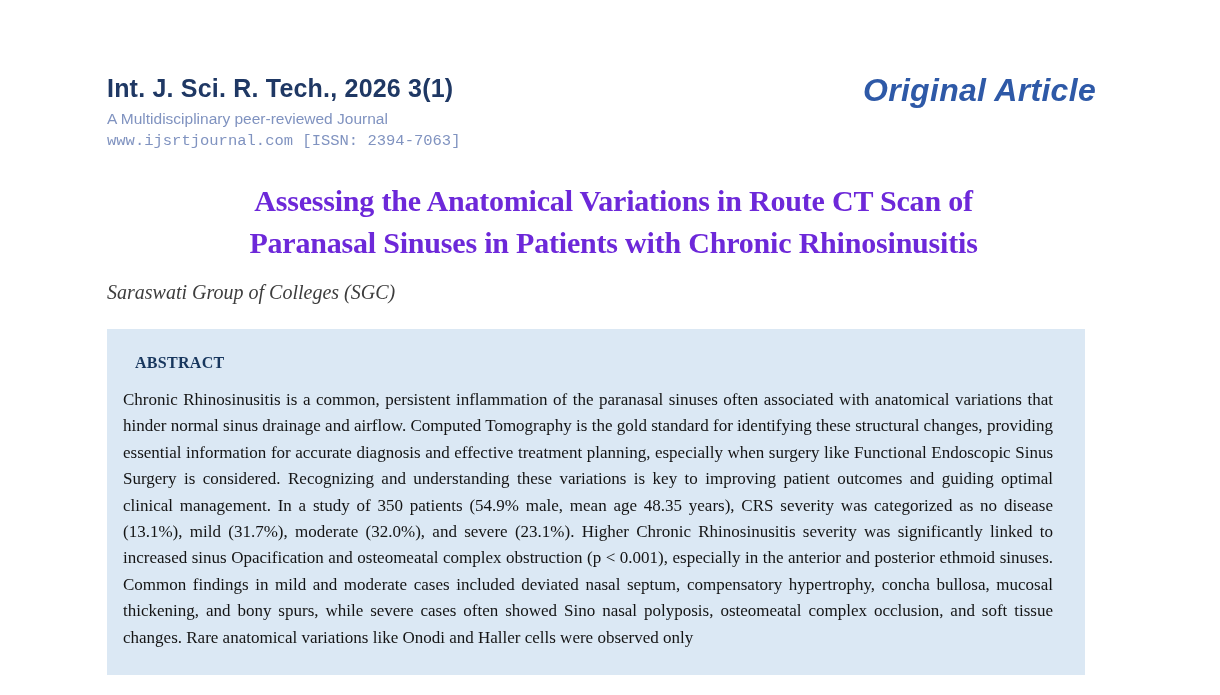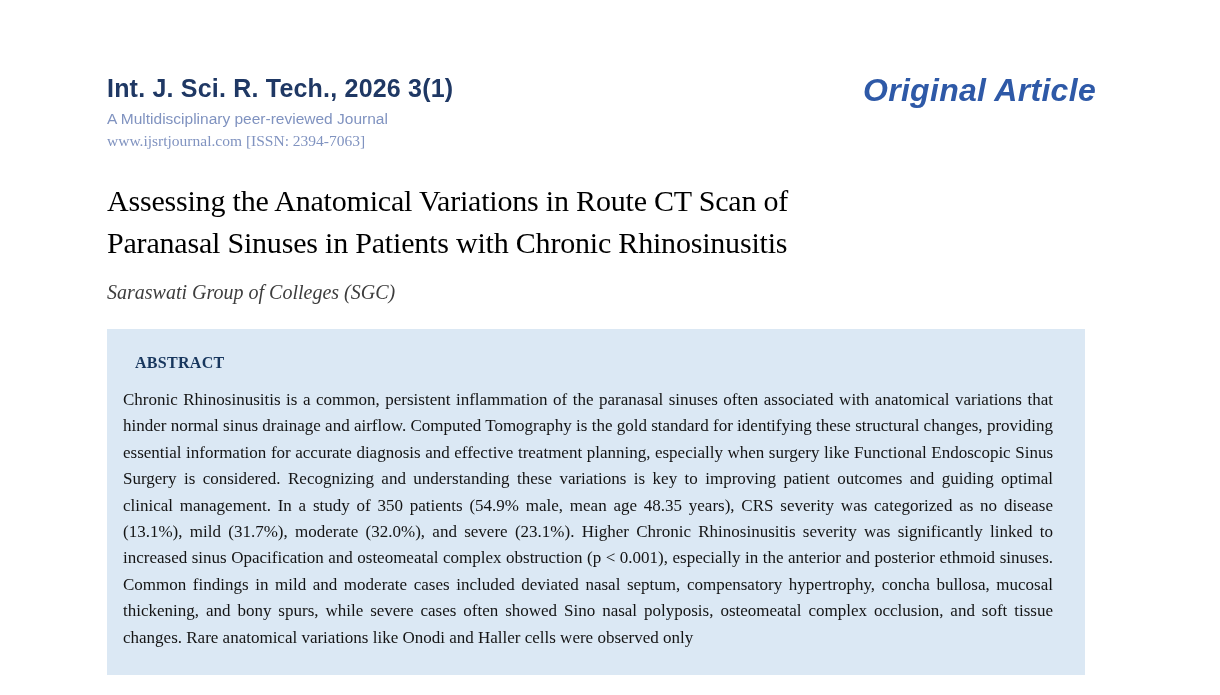--- a/index.html
+++ b/index.html
@@ -35,44 +35,45 @@
     letter-spacing: 0.2px;
   }
   .journal-tagline {
     font-family: "Liberation Sans", sans-serif;
     font-size: 15.5px;
     line-height: 20px;
     color: #8093c0;
     margin-top: 7px;
   }
   .journal-website {
-    font-family: Liberation Serif, serif;
+    font-family: Liberation Mono, monospace;
     font-size: 15.5px;
     line-height: 20px;
     color: #8093c0;
     margin-top: 2px;
   }
   .article-type {
     font-family: "Liberation Sans", sans-serif;
     font-style: italic;
     font-weight: 700;
     font-size: 32px;
     color: #2e59a7;
     margin-top: -2px;
     letter-spacing: 0.3px;
   }
   
   .article-title {
     margin: 29px 100px 0 107px;
     font-family: "Liberation Serif", serif;
-    font-weight: 400;
+    font-weight: 700;
     font-size: 30px;
     line-height: 42px;
-    color: #000000;
+    color: #6d28d9;
     letter-spacing: -0.2px;
+    text-align: center;
   }
   .title-line { display: block; }
   .authors {
     margin: 31px 107px 0 107px;
     font-family: "Liberation Serif", serif;
     font-weight: 700;
     font-size: 21.5px;
     color: #2f5496;
   }
   .affiliation {

